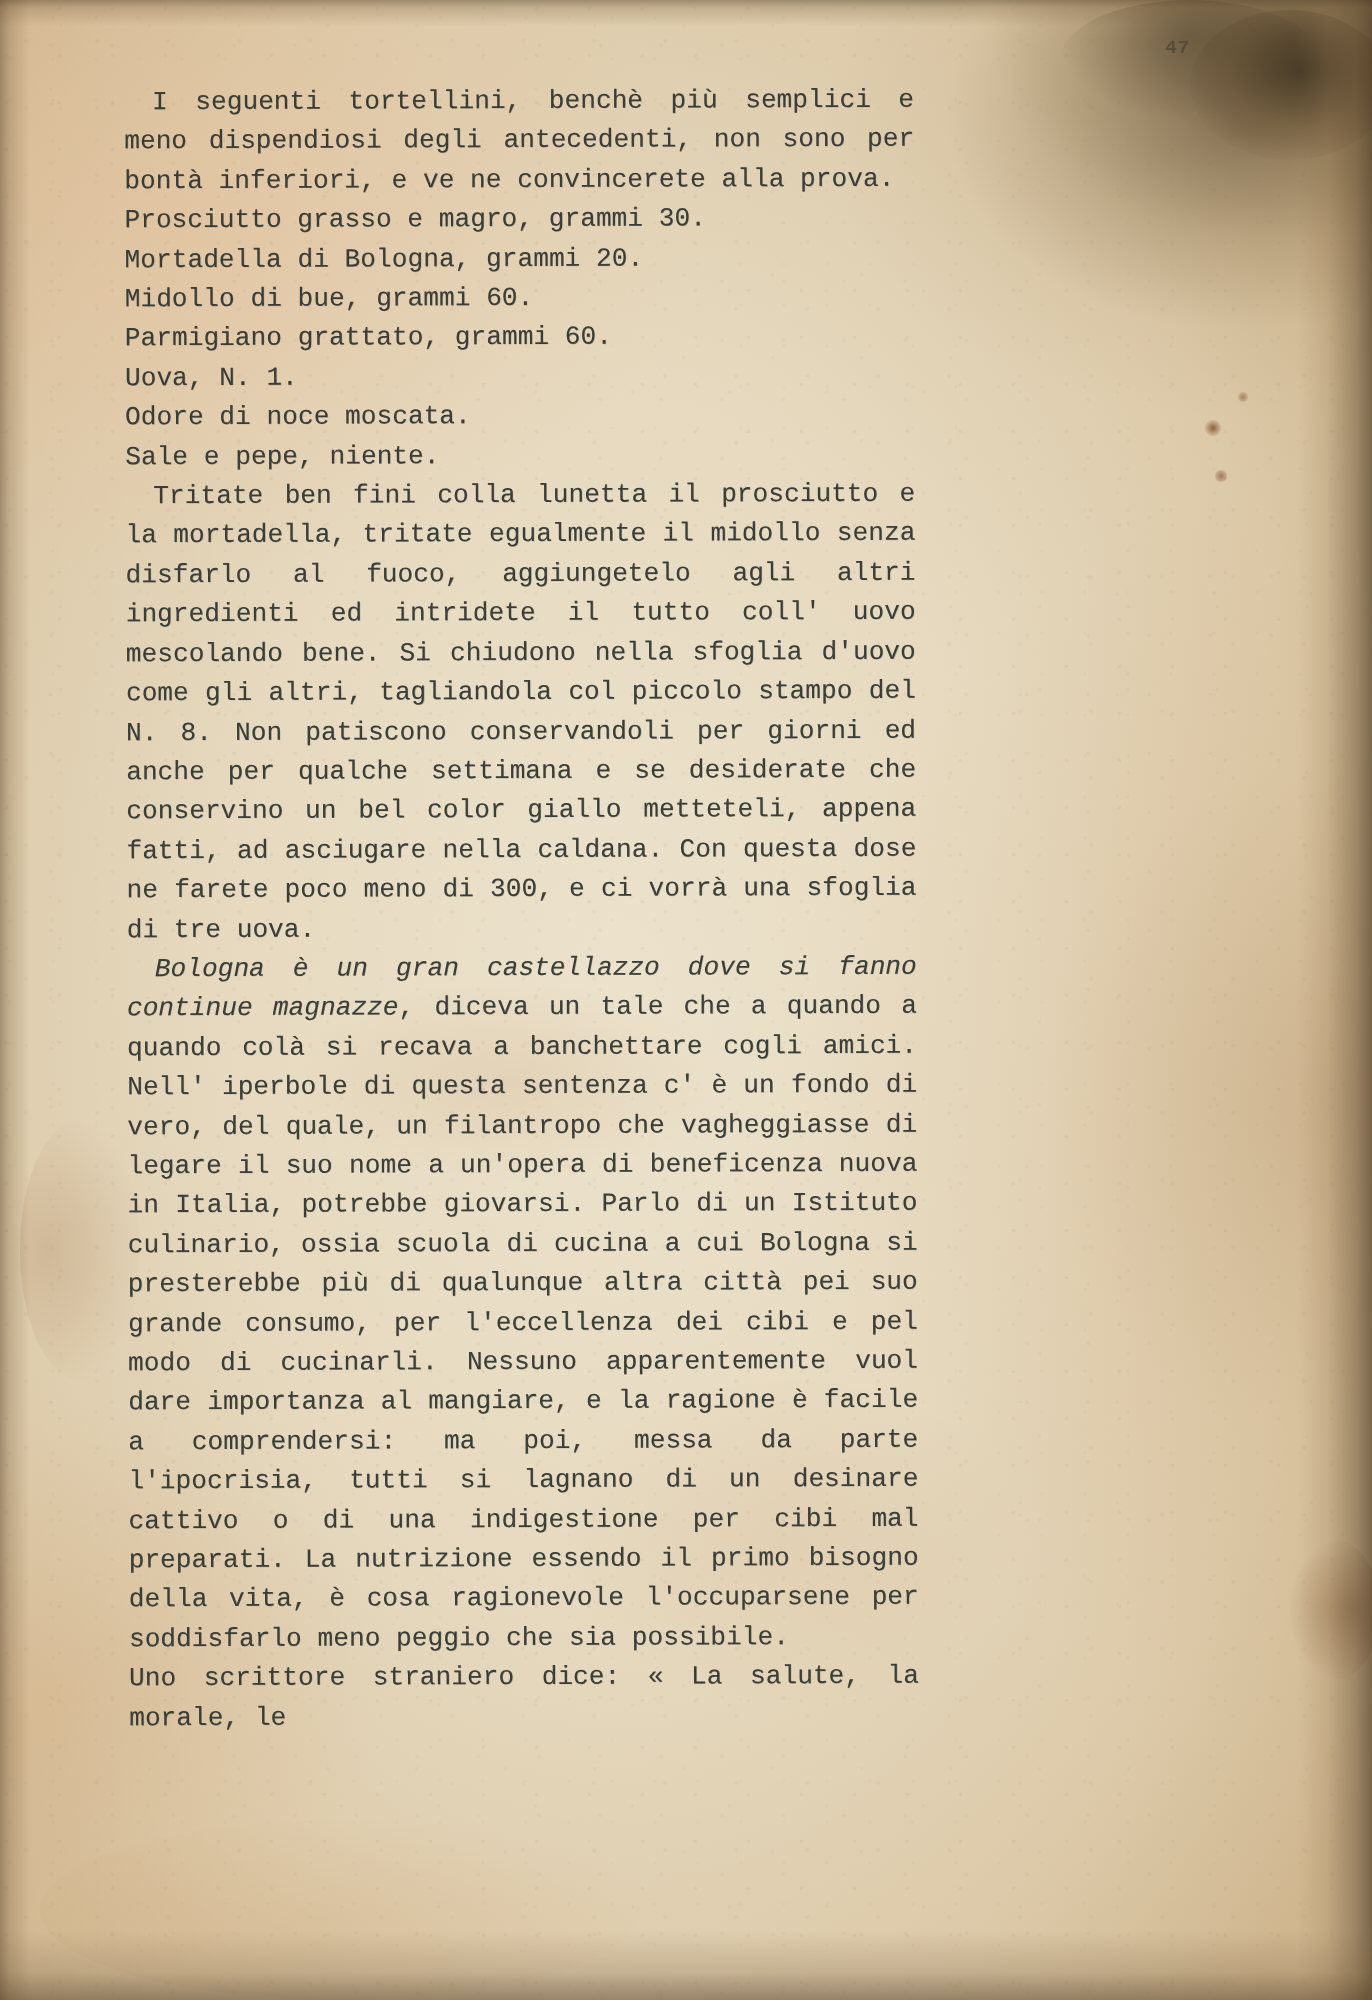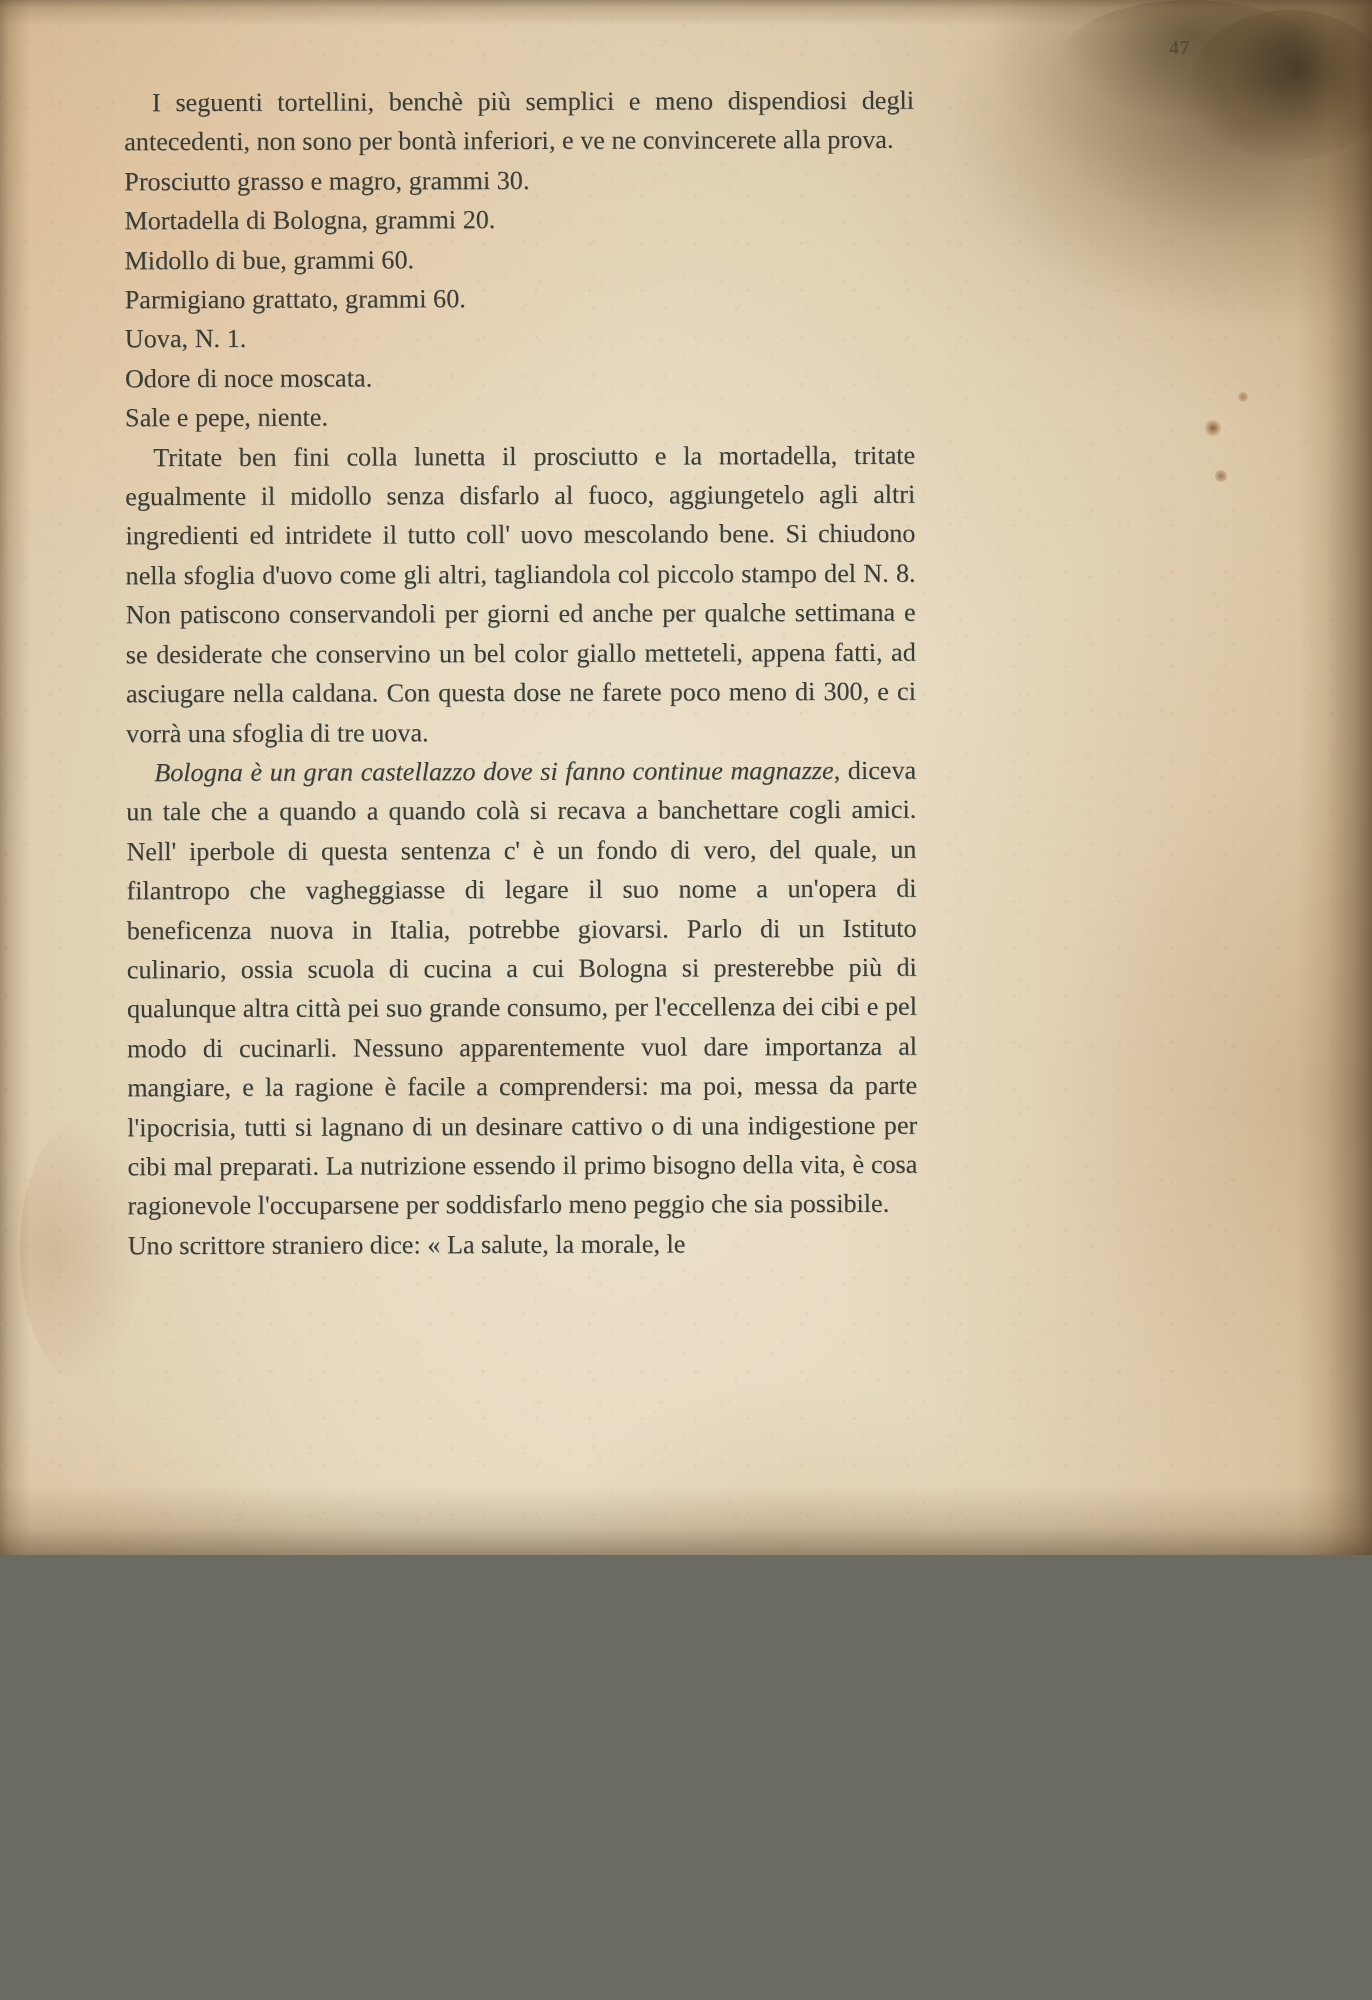--- a/index.html
+++ b/index.html
@@ -3,31 +3,31 @@
 <meta charset="utf-8">
 <style>
   html, body {
     margin: 0;
     padding: 0;
     background: #6b6b63;
   }
   .page {
     position: relative;
     width: 1372px;
-    height: 1555px;
+    height: 2000px;
     overflow: hidden;
     background:
       radial-gradient(ellipse 420px 300px at 1240px 120px, rgba(90,72,46,0.55) 0%, rgba(120,96,60,0.28) 42%, rgba(150,124,84,0.06) 70%, rgba(0,0,0,0) 100%),
       radial-gradient(ellipse 300px 200px at 1290px 40px, rgba(60,50,32,0.6) 0%, rgba(110,88,56,0.2) 55%, rgba(0,0,0,0) 100%),
       radial-gradient(ellipse 520px 620px at 1330px 1100px, rgba(170,128,80,0.30) 0%, rgba(200,160,110,0.12) 55%, rgba(0,0,0,0) 100%),
       radial-gradient(ellipse 460px 420px at 60px 1700px, rgba(205,160,112,0.30) 0%, rgba(0,0,0,0) 70%),
       radial-gradient(ellipse 700px 500px at 180px 220px, rgba(231,190,152,0.45) 0%, rgba(0,0,0,0) 72%),
       radial-gradient(ellipse 900px 1400px at 620px 1000px, #ece2cc 0%, #e6d9bf 45%, #dcc9a8 78%, #cfb68f 100%),
       linear-gradient(135deg, #e9dcc2 0%, #e3d4b6 50%, #d6c19c 100%);
-    font-family: Liberation Serif, serif;
+    font-family: Liberation Mono, monospace;
     color: #2e3330;
   }
   
   .grain {
     position: absolute;
     inset: 0;
     pointer-events: none;
     opacity: 0.5;
     background-image:
       radial-gradient(circle at 12% 18%, rgba(150,110,70,0.14) 0 1.5px, transparent 2px),

